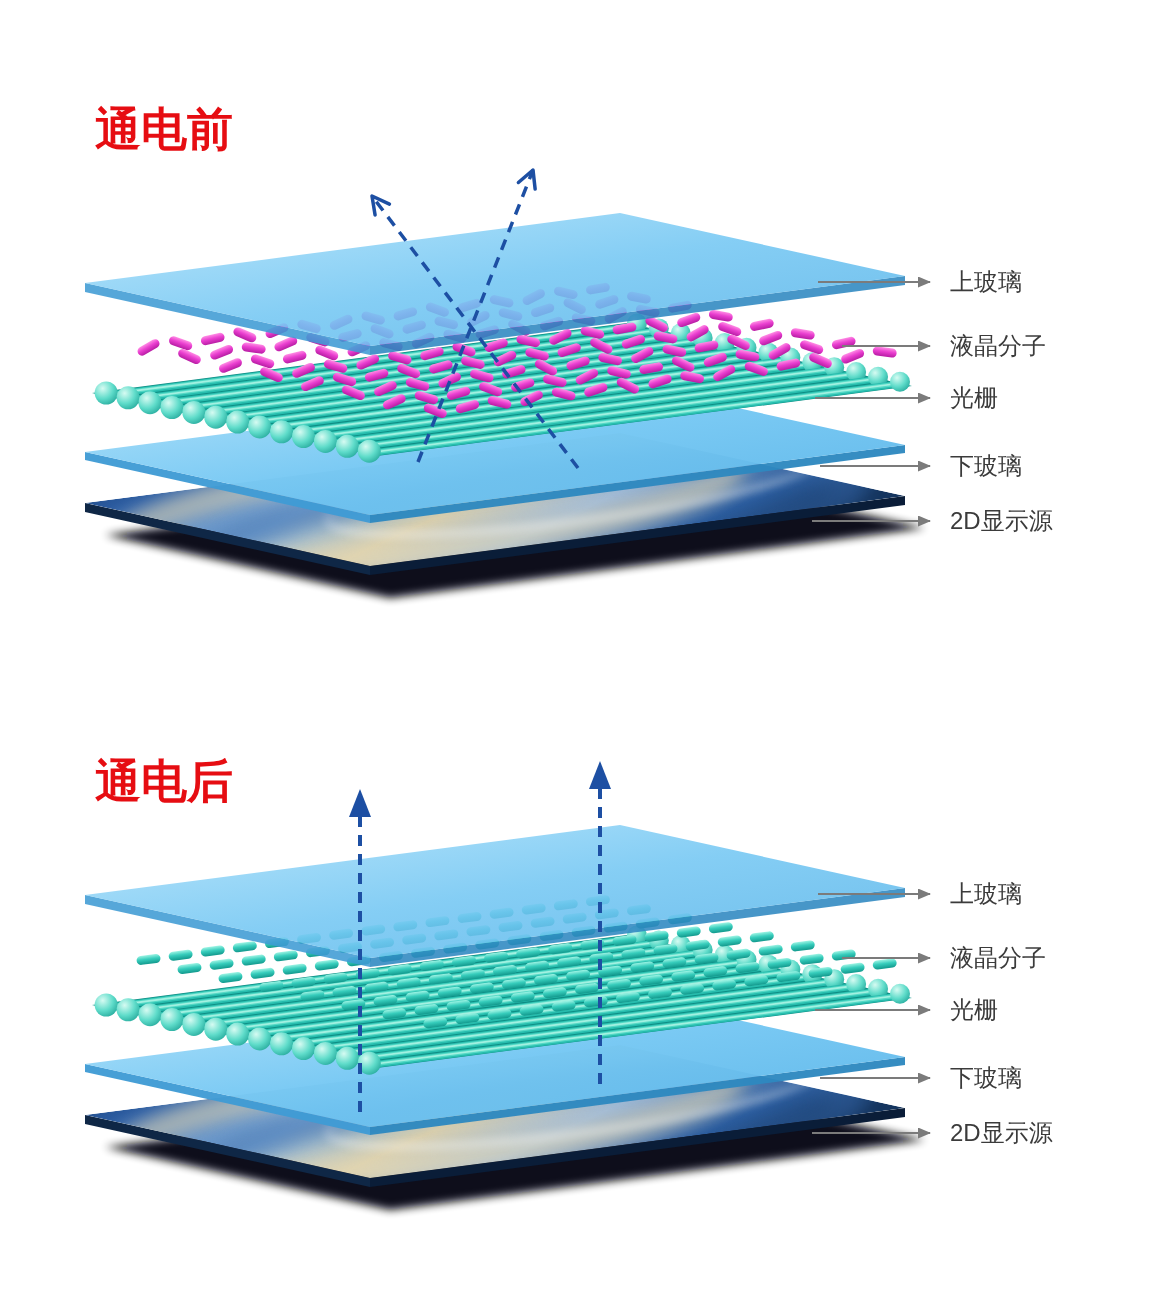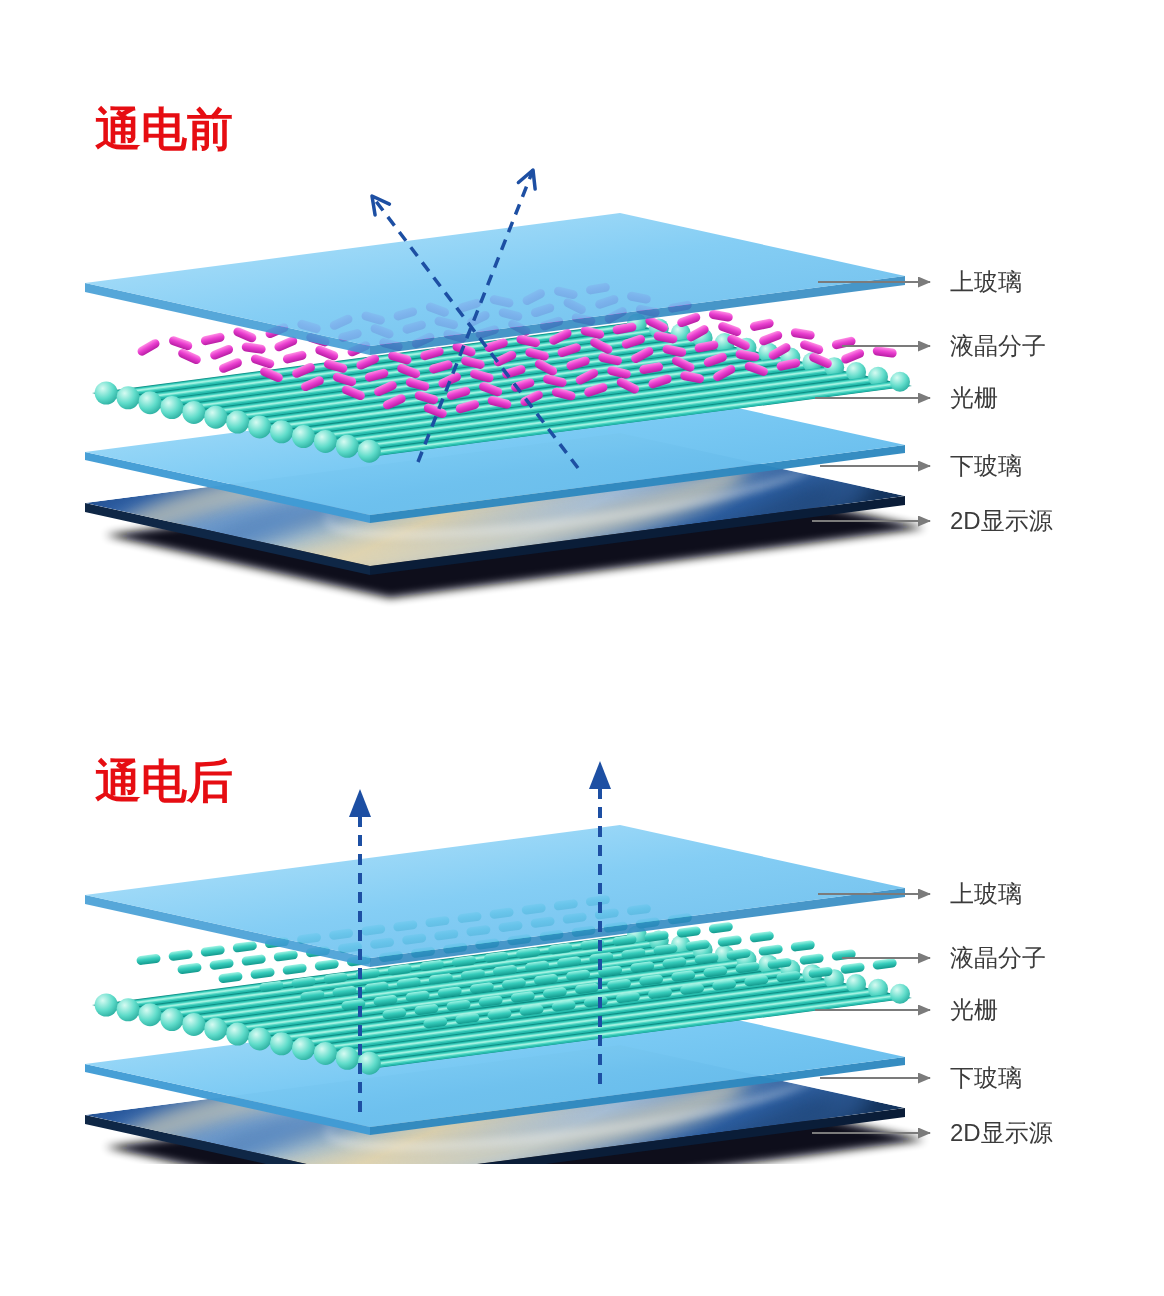--- a/index.html
+++ b/index.html
@@ -1,16 +1,16 @@
 <!DOCTYPE html>
 <html><head>
 <meta charset="utf-8">
 <style>
   html,body{margin:0;padding:0;background:#ffffff;}
-  .wrap{position:relative;width:1164px;height:1164px;background:#ffffff;
+  .wrap{position:relative;width:1164px;height:1296px;background:#ffffff;
         font-family:"Liberation Sans",sans-serif;overflow:hidden;}
   .panel-title{font-size:46px;font-weight:700;font-family:"Liberation Sans",sans-serif;}
   .layer-label{font-size:24px;fill:#3b3b3b;font-family:"Liberation Sans",sans-serif;}
   .lblline{stroke:#7b7b7b;stroke-width:2;fill:none;}
 </style>
 </head>
 <body>
 
 <div class="wrap">
 <svg width="1164" height="1296" viewBox="0 0 1164 1296">

